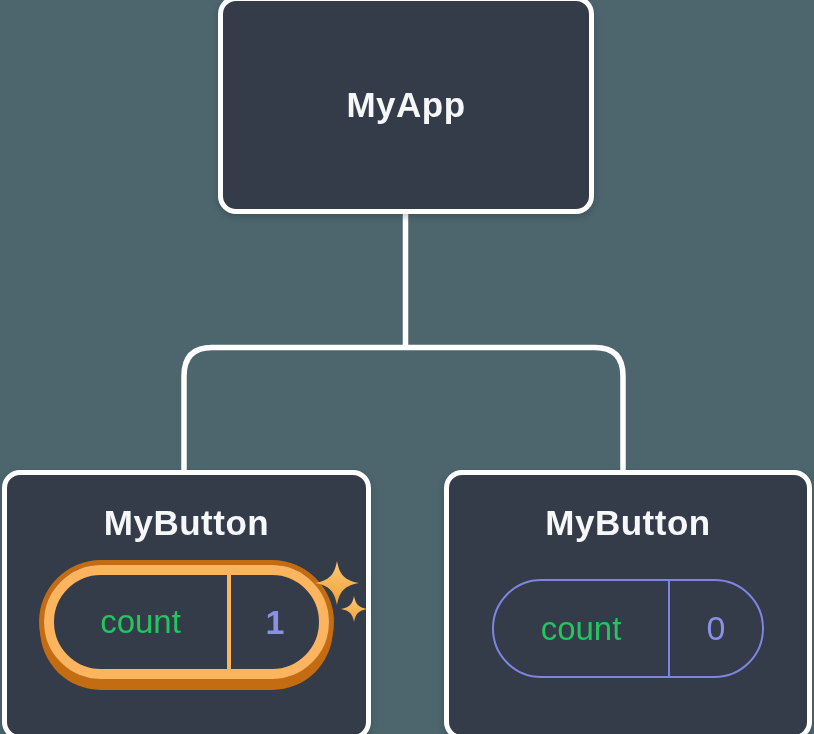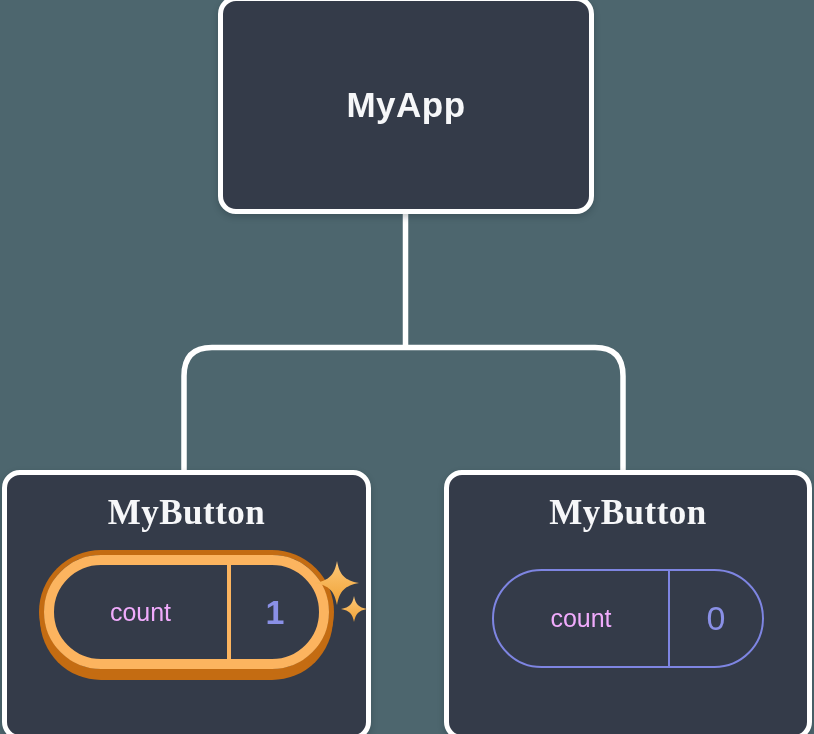--- a/index.html
+++ b/index.html
@@ -45,22 +45,21 @@
     width: 368px; height: 270px;
   }
   .node-title {
     font-size: 35px;
     font-weight: 600;
     color: #f6f7f9;
     letter-spacing: 0.5px;
     text-align: right;
   }
   .child-title {
-    margin-top: 18px;
-    font-family: Liberation Serif, serif;
+    margin-top: 28px;
   }
   .pill {
     box-sizing: content-box;
     border-radius: 999px;
     display: flex;
     align-items: stretch;
     position: relative;
   }
   .pill-highlight {
     margin-top: 22px;
@@ -72,22 +71,22 @@
   .pill-plain {
     margin-top: 36px;
     width: 268px;
     height: 95px;
     border: 2px solid #7e85e2;
   }
   .seg-label {
     display: flex;
     align-items: center;
     justify-content: center;
-    font-size: 25px;
-    color: #f0abfc;
+    font-size: 33px;
+    color: #22c55e;
   }
   .pill-highlight .seg-label { flex: 0 0 173px; }
   .pill-plain .seg-label { flex: 0 0 174px; }
   .seg-value {
     flex: 1;
     display: flex;
     align-items: center;
     justify-content: center;
     font-size: 34px;
     color: #8a90e6;

